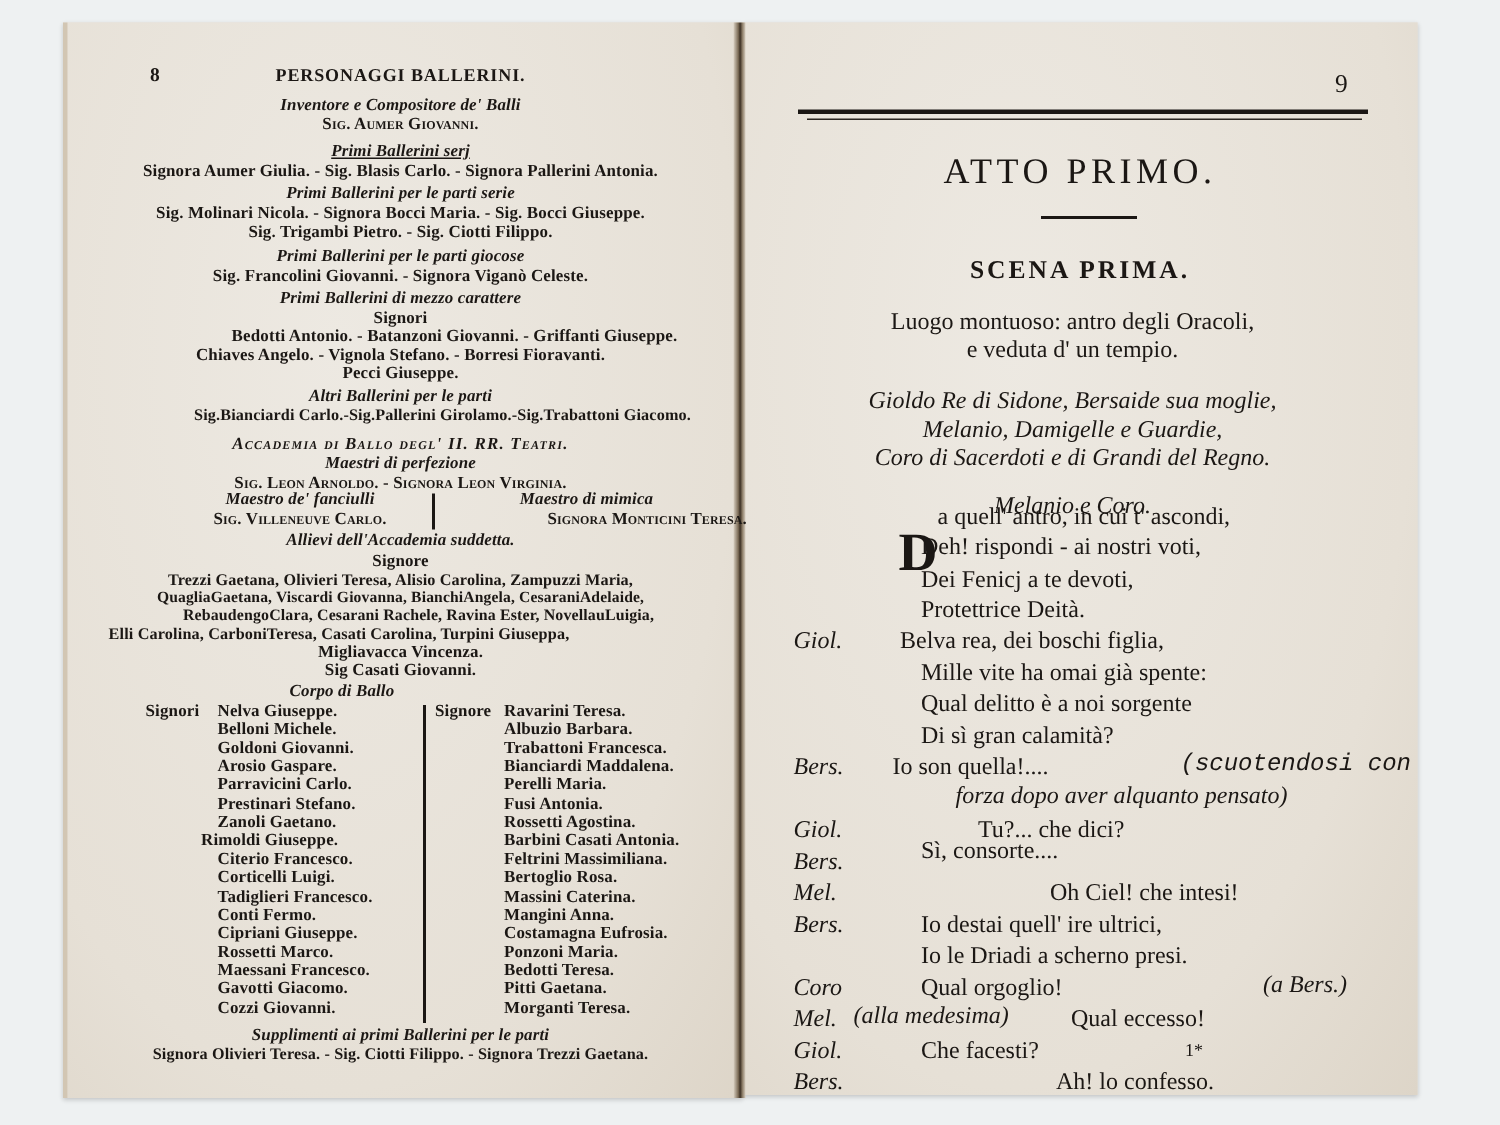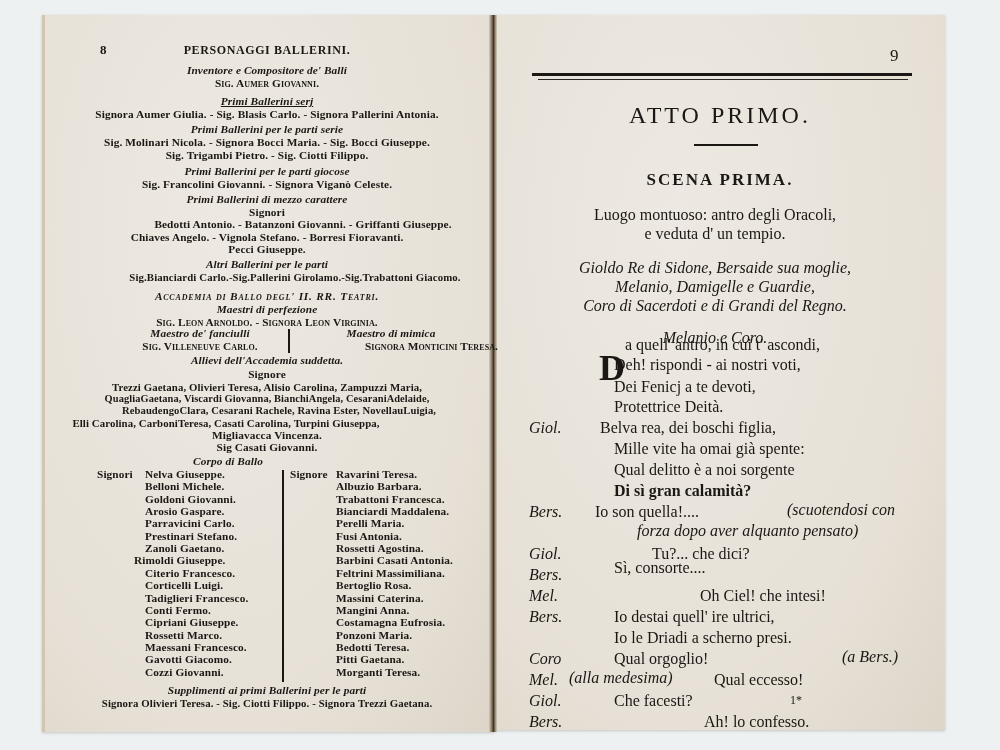--- a/index.html
+++ b/index.html
@@ -161,21 +161,21 @@
   <div class="abs" style="left:599px;top:350px;font-size:36px;font-weight:bold;line-height:36px;">D</div>
 
   <div id="verse-lines">
       <div class="verse" style="left: 625px; top: 335px;">a quell' antro, in cui t' ascondi,</div>
       <div class="verse" style="left: 614px; top: 355px;">Deh! rispondi - ai nostri voti,</div>
       <div class="verse" style="left: 614px; top: 377px;">Dei Fenicj a te devoti,</div>
       <div class="verse" style="left: 614px; top: 397px;">Protettrice Deità.</div>
       <div class="verse" style="left: 600px; top: 418px;">Belva rea, dei boschi figlia,</div>
       <div class="verse" style="left: 614px; top: 439px;">Mille vite ha omai già spente:</div>
       <div class="verse" style="left: 614px; top: 460px;">Qual delitto è a noi sorgente</div>
-      <div class="verse" style="left: 614px; top: 481px; font-weight: bold;">Di sì gran calamità?</div>
+      <div class="verse" style="left: 614px; top: 481px;">Di sì gran calamità?</div>
       <div class="verse" style="left: 595px; top: 502px;">Io son quella!....</div>
       <div class="verse" style="left: 652px; top: 544px;">Tu?... che dici?</div>
       <div class="verse" style="left: 614px; top: 542px; margin-top: 16px;">Sì, consorte....</div>
       <div class="verse" style="left: 700px; top: 586px;">Oh Ciel! che intesi!</div>
       <div class="verse" style="left: 614px; top: 607px;">Io destai quell' ire ultrici,</div>
       <div class="verse" style="left: 614px; top: 628px;">Io le Driadi a scherno presi.</div>
       <div class="verse" style="left: 614px; top: 649px;">Qual orgoglio!</div>
       <div class="verse" style="left: 714px; top: 670px;">Qual eccesso!</div>
       <div class="verse" style="left: 614px; top: 691px;">Che facesti?</div>
       <div class="verse" style="left: 704px; top: 712px;">Ah! lo confesso.</div>
@@ -186,19 +186,19 @@
       <div class="speaker" style="top: 544px;">Giol.</div>
       <div class="speaker" style="top: 565px;">Bers.</div>
       <div class="speaker" style="top: 586px;">Mel.</div>
       <div class="speaker" style="top: 607px;">Bers.</div>
       <div class="speaker" style="top: 649px;">Coro</div>
       <div class="speaker" style="top: 670px;">Mel.</div>
       <div class="speaker" style="top: 691px;">Giol.</div>
       <div class="speaker" style="top: 712px;">Bers.</div>
     </div>
 
-  <div class="verse ital" style="left:787px;top:500px;">(scuotendosi con</div>
+  <div class="verse ital" style="left:787px;top:500px;font-family:Liberation Mono, monospace;">(scuotendosi con</div>
   <div class="verse ital" style="left:637px;top:521px;">forza dopo aver alquanto pensato)</div>
   <div class="verse ital" style="left:842px;top:647px;">(a Bers.)</div>
   <div class="verse ital" style="left:569px;top:668px;">(alla medesima)</div>
 
   <div class="abs" style="left:790px;top:691px;font-size:12px;">1*</div>
 </div>
 
 </body></html>

